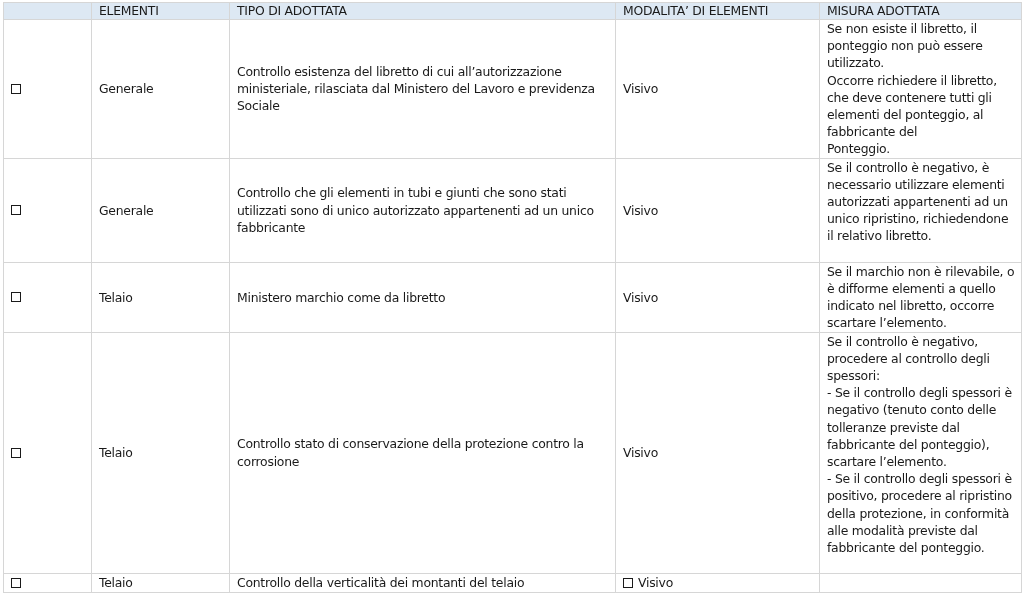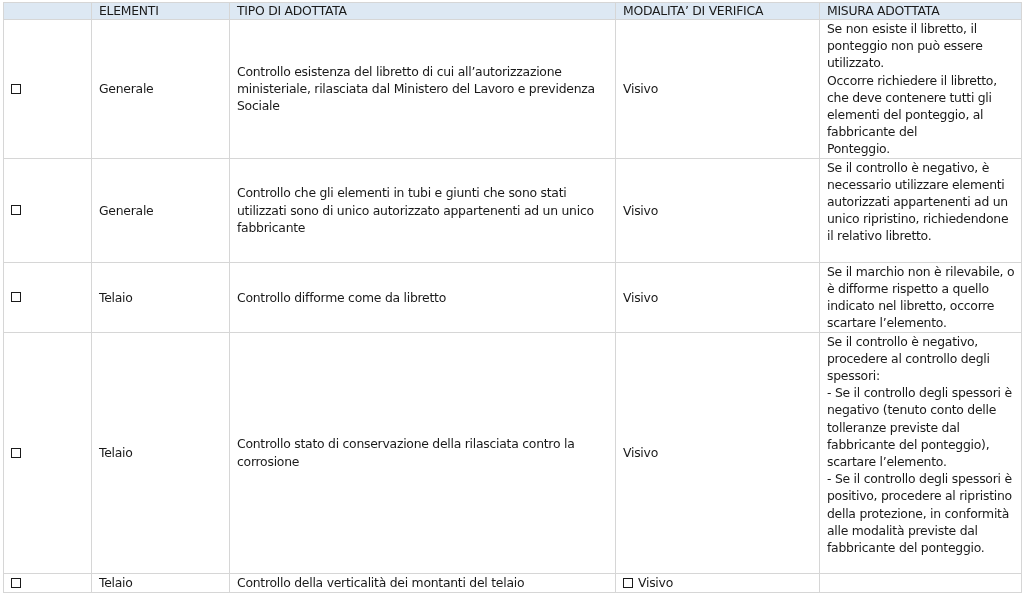--- a/index.html
+++ b/index.html
@@ -84,21 +84,21 @@
       <col class="c1">
       <col class="c2">
       <col class="c3">
       <col class="c4">
   </colgroup>
   <thead>
     <tr>
       <th></th>
       <th>ELEMENTI</th>
       <th>TIPO DI ADOTTATA</th>
-      <th>MODALITA’ DI VERIFICA</th>
+      <th>MODALITA’ DI ELEMENTI</th>
       <th>MISURA ADOTTATA</th>
     </tr>
   </thead>
   <tbody>
 
     <tr class="r0">
       <td class="check-cell">
         <span class="checkbox"></span>
       </td>
       <td class="element-cell">Generale</td>
@@ -121,33 +121,33 @@
       <td class="measure">
         <span class="measure-line">Se il controllo è negativo, è necessario utilizzare elementi autorizzati appartenenti ad un unico ripristino, richiedendone il relativo libretto.</span>
       </td>
     </tr>
 
     <tr class="r2">
       <td class="check-cell">
         <span class="checkbox"></span>
       </td>
       <td class="element-cell">Telaio</td>
-      <td class="type-cell">Controllo difforme come da libretto</td>
+      <td class="type-cell">Ministero marchio come da libretto</td>
       <td class="mode-cell">Visivo</td>
       <td class="measure">
-        <span class="measure-line">Se il marchio non è rilevabile, o è difforme rispetto a quello indicato nel libretto, occorre scartare l’elemento.</span>
+        <span class="measure-line">Se il marchio non è rilevabile, o è difforme elementi a quello indicato nel libretto, occorre scartare l’elemento.</span>
       </td>
     </tr>
 
     <tr class="r3">
       <td class="check-cell">
         <span class="checkbox"></span>
       </td>
       <td class="element-cell">Telaio</td>
-      <td class="type-cell">Controllo stato di conservazione della rilasciata contro la corrosione</td>
+      <td class="type-cell">Controllo stato di conservazione della protezione contro la corrosione</td>
       <td class="mode-cell">Visivo</td>
       <td class="measure">
         <span class="measure-line">Se il controllo è negativo, procedere al controllo degli spessori:</span>
         <span class="measure-line">- Se il controllo degli spessori è negativo (tenuto conto delle tolleranze previste dal fabbricante del ponteggio), scartare l’elemento.</span>
         <span class="measure-line">- Se il controllo degli spessori è positivo, procedere al ripristino della protezione, in conformità alle modalità previste dal fabbricante del ponteggio.</span>
       </td>
     </tr>
 
     <tr class="r4">
       <td class="check-cell">

